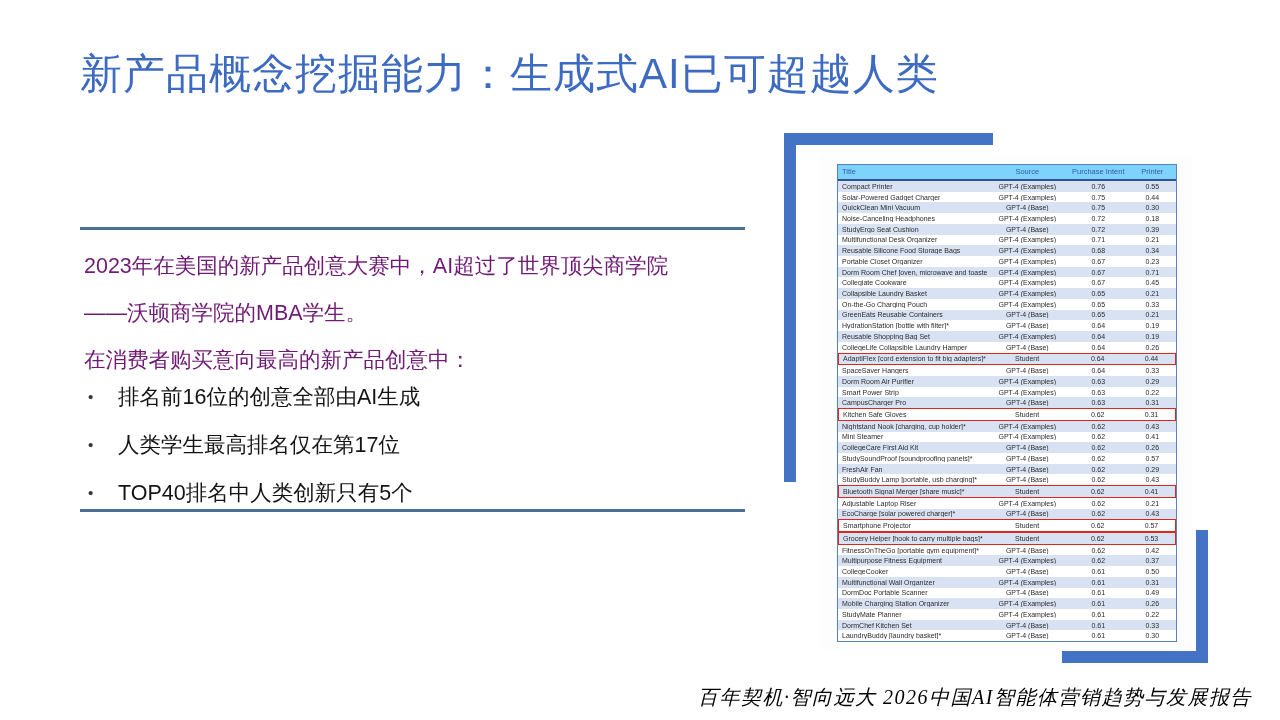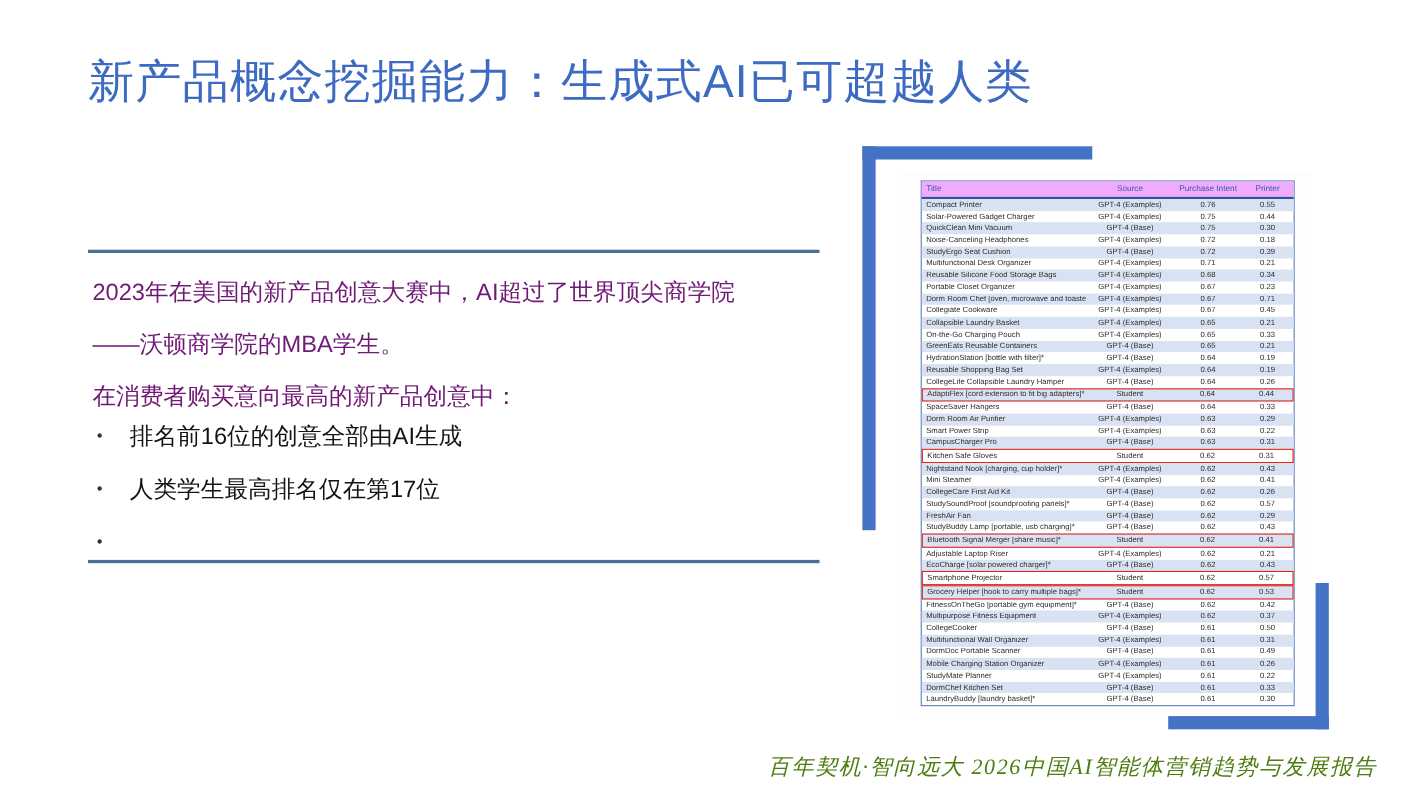--- a/index.html
+++ b/index.html
@@ -22,41 +22,41 @@
   .intro .pline { font-size:21.5px; line-height:47px; white-space:nowrap; }
   
   .bullets { position:absolute; left:88px; top:372px; color:#141414; }
   .bullet-item { display:flex; align-items:center; height:48px; }
   .bullet-dot { width:30px; font-size:15px; color:#333; }
   .bullet-text { font-size:21.5px; white-space:nowrap; }
   
   .footer-caption {
     position:absolute; right:28px; top:684px;
     font-family:"Liberation Serif", serif; font-style:italic;
-    font-size:20px; color:#4d7c0f; letter-spacing:1.5px; white-space:nowrap;
+    font-size:20px; color:#000000; letter-spacing:1.5px; white-space:nowrap;
   }
   
   .bar { position:absolute; background:#4472C4; }
   .br-tl-h { left:784px; top:133px; width:209px; height:12px; }
   .br-tl-v { left:784px; top:133px; width:12px; height:349px; }
   .br-br-v { left:1196px; top:530px; width:12px; height:133px; }
   .br-br-h { left:1062px; top:651px; width:146px; height:12px; }
   
   .table-panel {
     position:absolute; left:820px; top:156px; width:372px; height:493px;
     background:#fdfdfd;
   }
   .ptable {
     position:absolute; left:17px; top:8px; width:340px; height:478px;
     border:1px solid #5B7FB9; box-sizing:border-box;
     display:flex; flex-direction:column; background:#fff;
   }
   .thead {
     display:flex; align-items:center; height:14px; flex:0 0 14px;
-    border-bottom:2px solid #2F5496; background:#f0abfc;
+    border-bottom:2px solid #2F5496; background:#7dd3fc;
   }
   .thead .tcell { color:#3A5BA9; font-size:7.5px; }
   .tbody { display:flex; flex-direction:column; flex:1 1 auto; }
   .trow { display:flex; align-items:center; flex:1 1 0; min-height:0; box-sizing:border-box; }
   .tbody .trow:nth-child(odd) { background:#D9E2F2; }
   .tcell {
     font-size:7px; color:#2b2b2b; white-space:nowrap; overflow:hidden;
     line-height:1;
   }
   .c-title  { width:44%; text-align:left; padding-left:4px; box-sizing:border-box; }
@@ -83,20 +83,21 @@
   <div class="bullet-item">
     <span class="bullet-dot">•</span>
     <span class="bullet-text">排名前16位的创意全部由AI生成</span>
   </div>
   <div class="bullet-item">
     <span class="bullet-dot">•</span>
     <span class="bullet-text">人类学生最高排名仅在第17位</span>
   </div>
   <div class="bullet-item">
     <span class="bullet-dot">•</span>
+    <span class="bullet-text">TOP40排名中人类创新只有5个</span>
   </div>
 </div>
 
 <div class="bar br-tl-h"></div>
 <div class="bar br-tl-v"></div>
 <div class="bar br-br-v"></div>
 <div class="bar br-br-h"></div>
 
 <div class="table-panel">
   <div class="ptable">

